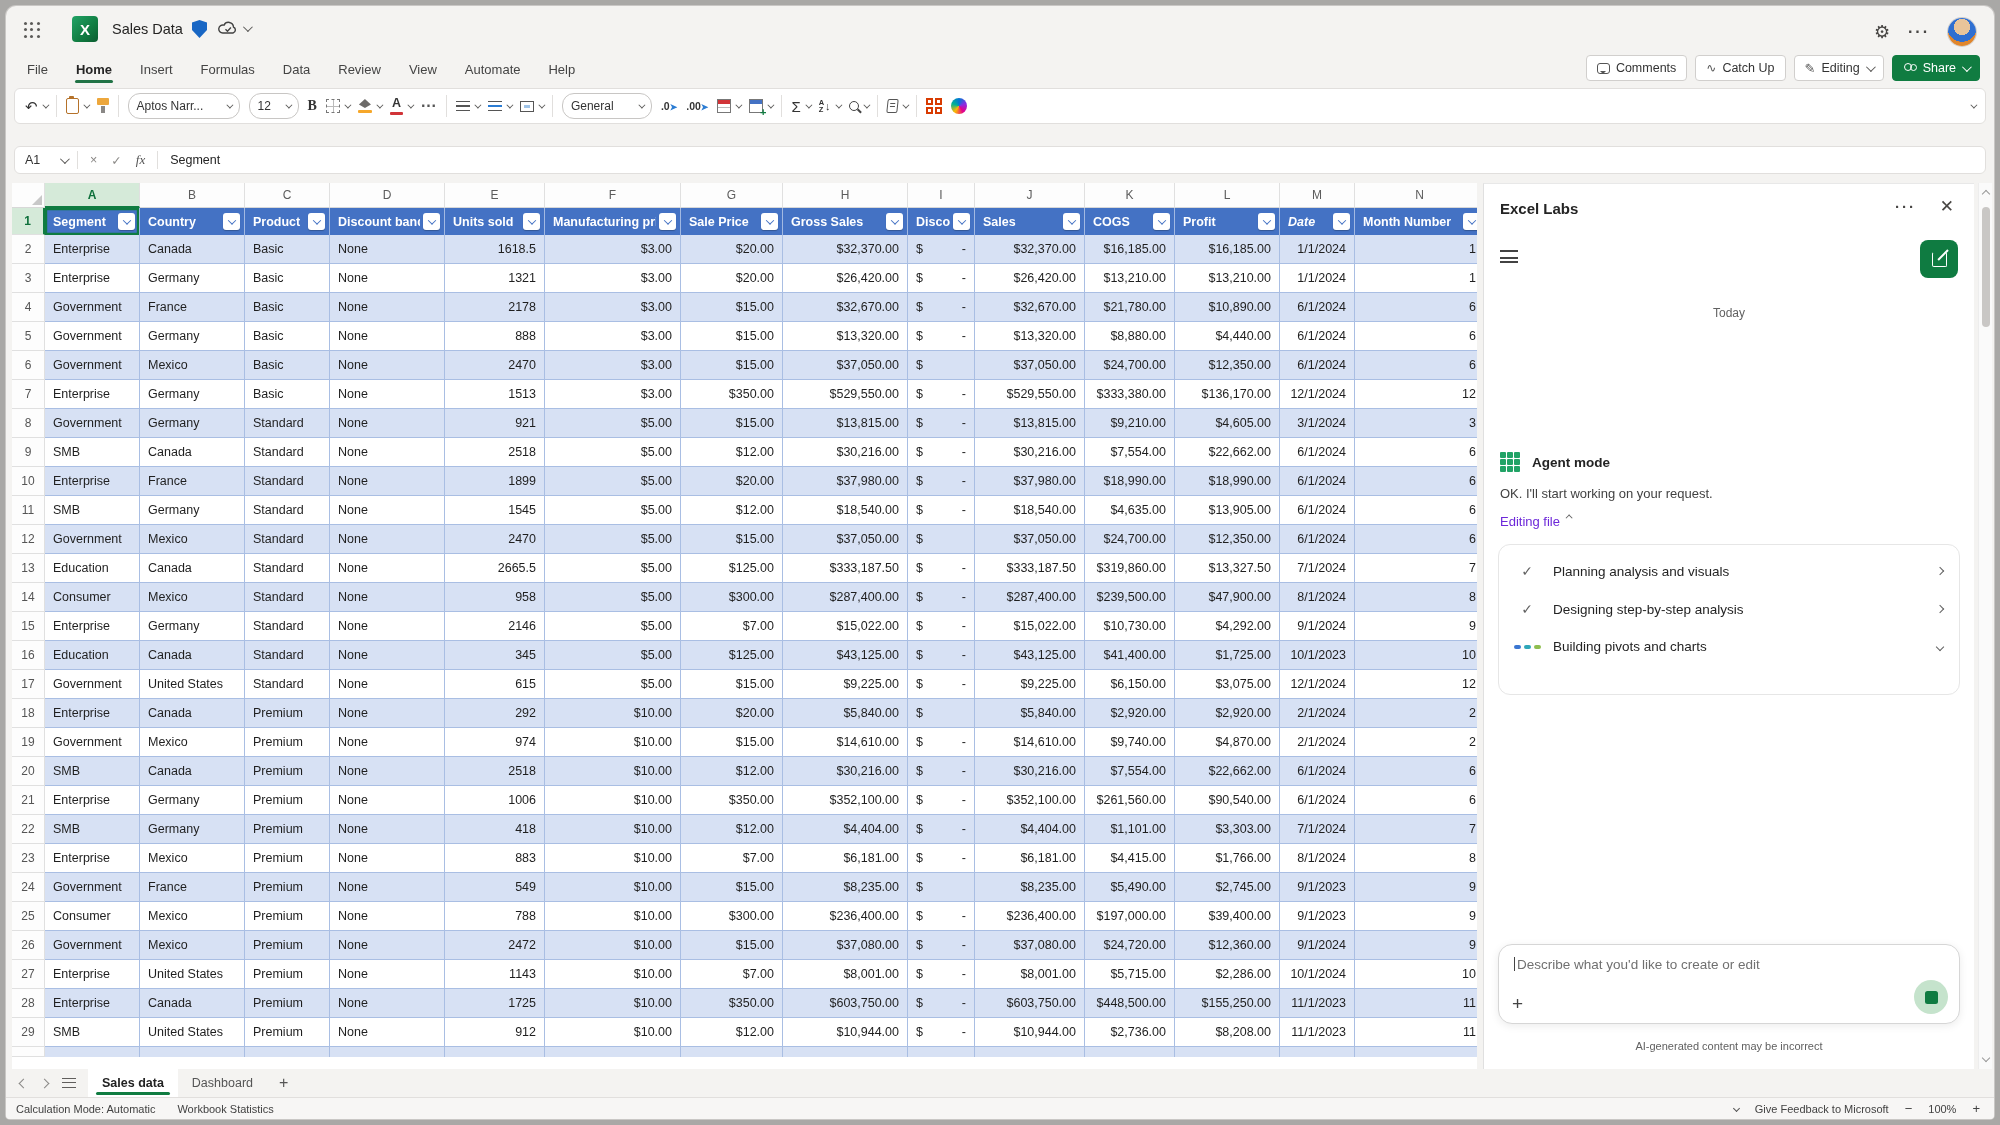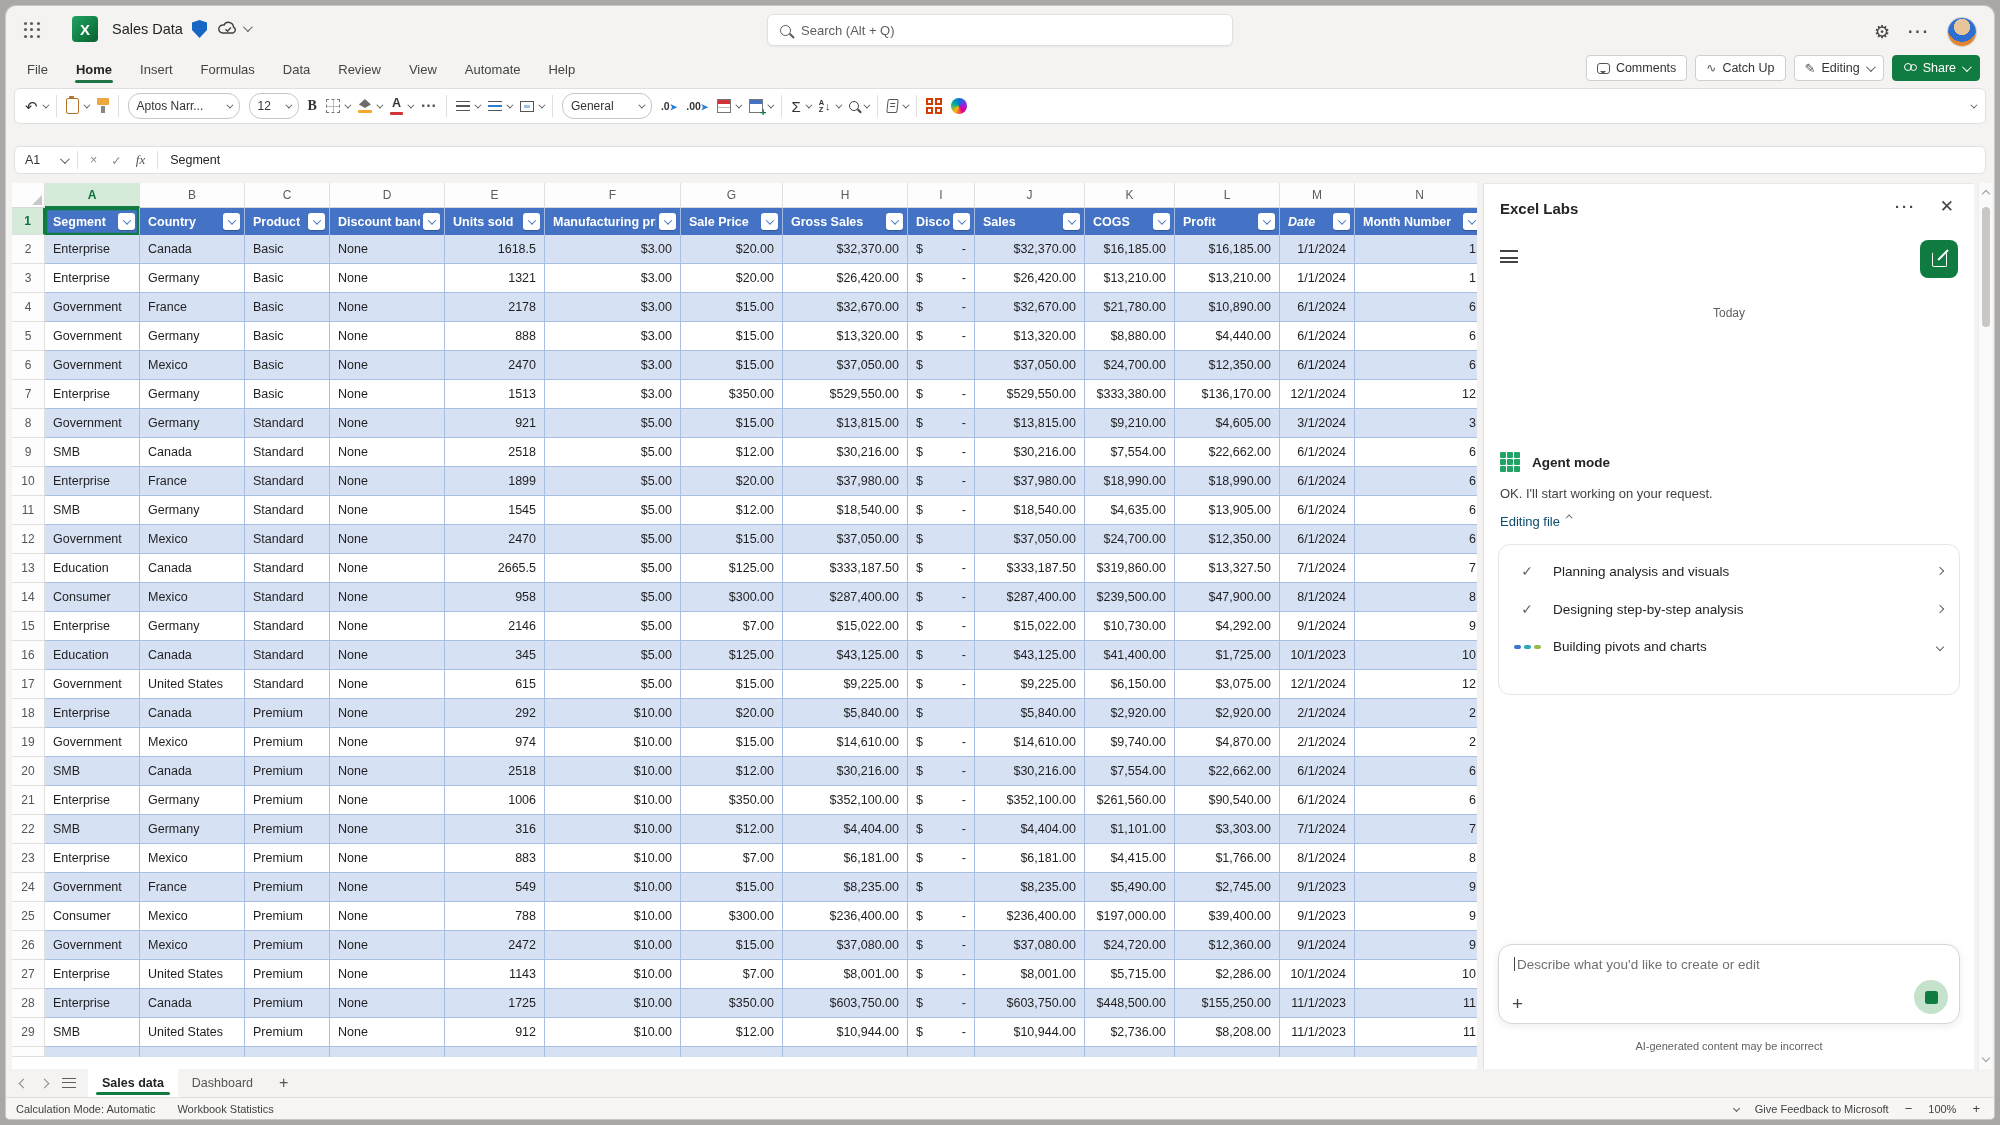--- a/index.html
+++ b/index.html
@@ -131,21 +131,21 @@
   .compose-btn{position:absolute;right:16px;top:56px;width:38px;height:38px;background:#0f7b41;border-radius:8px;display:flex;align-items:center;justify-content:center;cursor:pointer;}
   .ic-compose{width:15px;height:15px;border:1.8px solid #fff;border-top-color:transparent;border-radius:2px;position:relative;}
   .ic-compose:after{content:"";position:absolute;width:14px;height:1.8px;background:#fff;transform:rotate(-45deg);right:-4px;top:1px;}
   .today{position:absolute;left:0;right:0;top:122px;text-align:center;font-size:12px;color:#616161;}
   .user-bubble{position:absolute;left:52px;right:16px;top:150px;background:#f5f5f5;border-radius:8px;padding:13px 16px;font-size:13px;line-height:1.55;color:#424242;}
   .agent-row{position:absolute;left:16px;top:268px;display:flex;align-items:center;gap:12px;}
   .ic-agent{width:20px;height:20px;display:grid;grid-template-columns:repeat(3,1fr);gap:1.5px;}
   .ic-agent i{background:#21a366;border-radius:1px;}
   .agent-label{font-size:13.5px;font-weight:bold;color:#242424;}
   .agent-status{position:absolute;left:16px;top:302px;font-size:13px;color:#424242;}
-  .editing-file{position:absolute;left:16px;top:330px;font-size:13px;color:#0c4a6e;display:flex;align-items:flex-start;gap:8px;cursor:pointer;}
+  .editing-file{position:absolute;left:16px;top:330px;font-size:13px;color:#6d28d9;display:flex;align-items:flex-start;gap:8px;cursor:pointer;}
   .editing-file .chev{width:5px;height:5px;border-color:#616161;}
   .steps-card{position:absolute;left:14px;right:14px;top:360px;border:1px solid #e6e6e6;border-radius:12px;padding:18px 16px;}
   .step{display:flex;align-items:center;gap:14px;margin-bottom:22px;}
   .step-ic{width:24px;flex:0 0 auto;display:flex;align-items:center;justify-content:center;}
   .step-check{color:#616161;font-size:14px;}
   .dots3{display:flex;gap:3px;}
   .dots3 i{width:7px;height:4px;border-radius:2px;}
   .dots3 i:nth-child(1){background:#3b76d1;}
   .dots3 i:nth-child(2){background:#2fa7b9;}
   .dots3 i:nth-child(3){background:#8fbe4f;}
@@ -211,24 +211,20 @@
     <div class="xl-logo">X</div>
     <div class="doc-title">Sales Data</div>
     <div class="shield"></div>
     <div class="cloudsave">
       <svg width="20" height="14" viewBox="0 0 20 14">
             <path d="M5 12 a4 4 0 1 1 1-7.8 A5 5 0 0 1 15.5 6 A3.2 3.2 0 0 1 15 12 Z" fill="none" stroke="#424242" stroke-width="1.4"></path>
             <path d="M7.5 8.2 l2 2 3.4-3.6" fill="none" stroke="#424242" stroke-width="1.4"></path>
           </svg>
       <span class="chev"></span>
     </div>
-    <div class="searchbox">
-      <span class="mag"></span>
-      <span class="search-ph">Search (Alt + Q)</span>
-    </div>
     <div class="tb-right">
       <span class="gear">⚙</span>
       <span class="more-dots">···</span>
       <span class="avatar"></span>
     </div>
   </div>
 
   <div class="menubar">
     <div class="menu-tabs" id="menu-tabs">
           <span class="menu-tab">File</span>
@@ -902,21 +898,21 @@
             <div class="d-cell c-right" style="width: 105px;">$90,540.00</div>
             <div class="d-cell c-right" style="width: 75px;">6/1/2024</div>
             <div class="d-cell c-right" style="width: 130px;">6</div>
           </div>
           <div class="grid-row d-row band">
             <div class="rn-cell" style="width: 33px;">22</div>
             <div class="d-cell" style="width: 95px;">SMB</div>
             <div class="d-cell" style="width: 105px;">Germany</div>
             <div class="d-cell" style="width: 85px;">Premium</div>
             <div class="d-cell" style="width: 115px;">None</div>
-            <div class="d-cell c-right" style="width: 100px;">316</div>
+            <div class="d-cell c-right" style="width: 100px;">418</div>
             <div class="d-cell c-right" style="width: 136px;">$10.00</div>
             <div class="d-cell c-right" style="width: 102px;">$12.00</div>
             <div class="d-cell c-right" style="width: 125px;">$4,404.00</div>
             <div class="d-cell c-acct" style="width: 67px;">
               <span>$</span>
               <span>-</span>
             </div>
             <div class="d-cell c-right" style="width: 110px;">$4,404.00</div>
             <div class="d-cell c-right" style="width: 90px;">$1,101.00</div>
             <div class="d-cell c-right" style="width: 105px;">$3,303.00</div>

